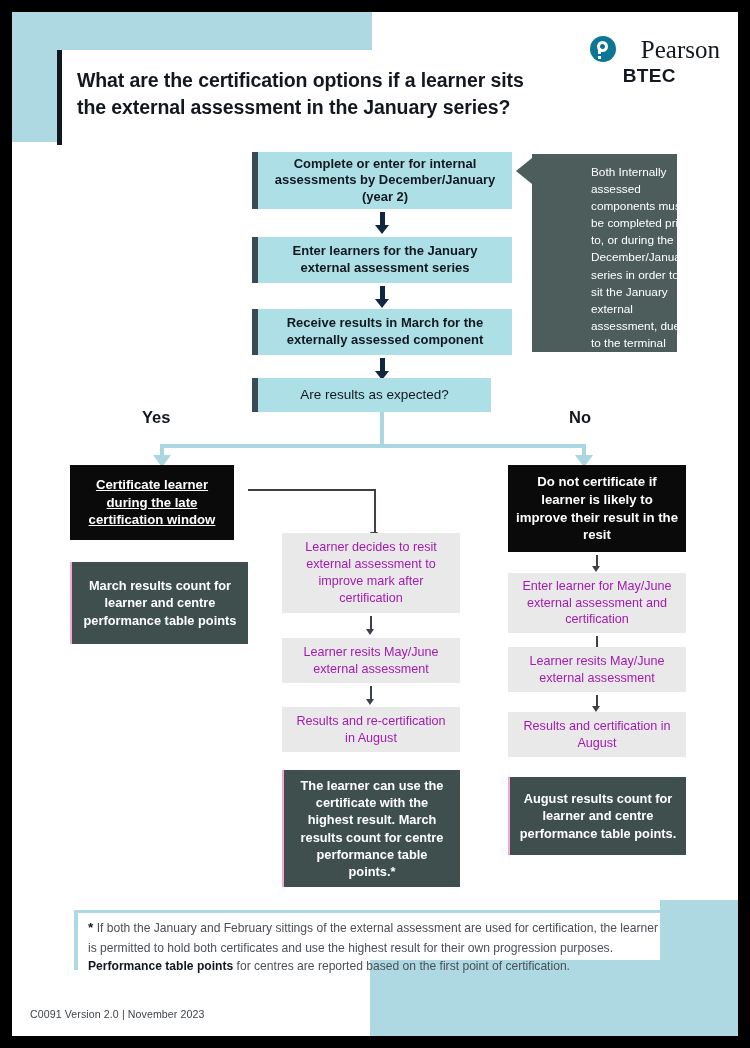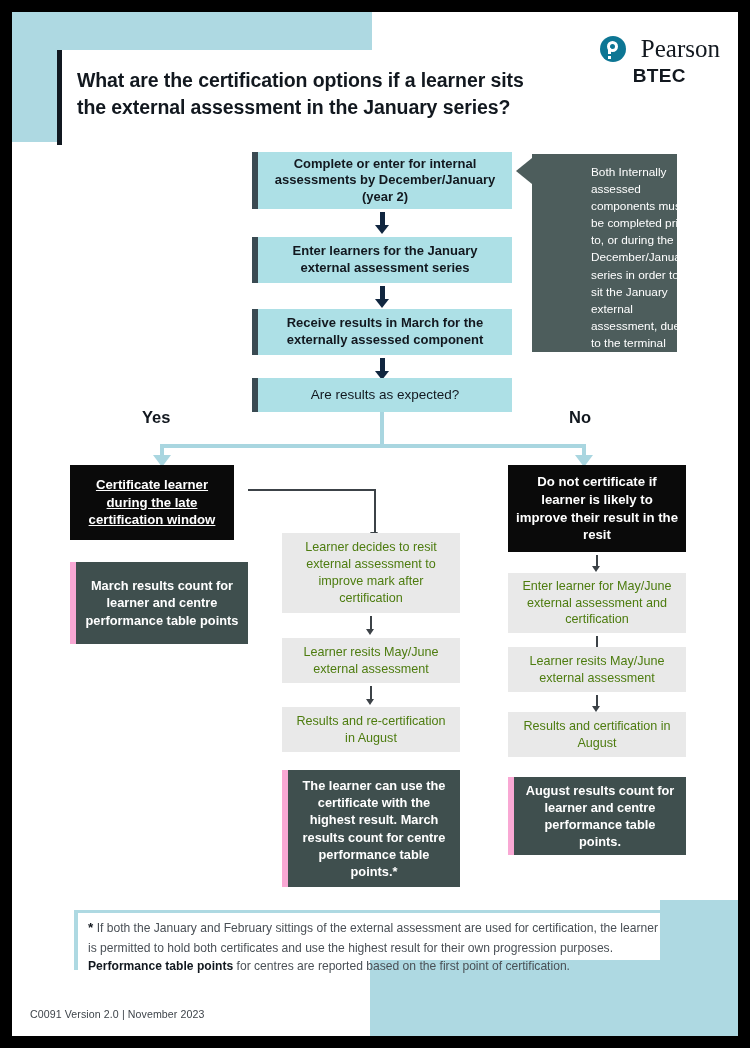--- a/index.html
+++ b/index.html
@@ -53,21 +53,21 @@
 
   
   .title{
     position:absolute;left:65px;top:55px;width:480px;
     font-size:19.5px;font-weight:bold;line-height:1.38;color:#12181f;
     letter-spacing:-0.1px;
   }
   .logo{
     position:absolute;right:18px;top:24px;text-align:left;
   }
-  .logo-row{display:flex;align-items:flex-start;gap:15px;}
+  .logo-row{display:flex;align-items:center;gap:25px;}
   .logo-mark{
     width:26px;height:26px;border-radius:50%;
     background:#0d7694;position:relative;flex:none;
   }
   .logo-mark .p-shape{
     position:absolute;left:7px;top:4.5px;width:11px;height:11px;
     border:3px solid #ffffff;border-radius:50%;box-sizing:border-box;
   }
   .logo-mark .p-stem{
     position:absolute;left:8px;top:12px;width:3px;height:6px;background:#ffffff;
@@ -111,27 +111,27 @@
     border-bottom:13px solid transparent;
     border-right:16px solid #4d5d5c;
   }
 
   .box-black{
     background:#0a0a0a;color:#ffffff;
     font-size:13.2px;font-weight:bold;line-height:1.33;padding:6px 8px;
   }
 
   .box-light{
-    background:#e9e9e9;color:#4d7c0f;
+    background:#e9e9e9;color:#a21caf;
     font-size:12.6px;font-weight:normal;line-height:1.34;padding:6px 10px;
   }
 
   .box-slate{
     background:#3f4f4e;color:#ffffff;
-    border-left:6px solid #f9a8d4;
+    border-left:2px solid #f9a8d4;
     font-size:12.8px;font-weight:bold;line-height:1.34;padding:7px 9px;
   }
 
   
   .v-arrow{position:absolute;width:14px;}
   .v-arrow .stem{position:absolute;left:5px;top:0;width:5px;background:#11263f;}
   .v-arrow .head{
     position:absolute;left:0;width:0;height:0;
     border-left:7px solid transparent;border-right:7px solid transparent;
     border-top:9px solid #11263f;
@@ -212,21 +212,21 @@
 
   <div class="box box-blue" style="left:240px;top:297px;width:260px;height:46px;">
     <span>Receive results in March for the externally assessed component</span>
   </div>
 
   <div class="v-arrow" style="left:363px;top:346px;height:22px;">
     <div class="stem" style="height:14px;"></div>
       <div class="head" style="top:13px;"></div>
   </div>
 
-  <div class="box box-blue plain" style="left:240px;top:366px;width:260px;height:34px;">
+  <div class="box box-blue plain" style="left:240px;top:366px;width:239px;height:34px;">
     <span>Are results as expected?</span>
   </div>
 
   <div class="note-arrow" style="left:504px;top:146px;"></div>
   <div class="box box-gray-note" style="left:520px;top:142px;width:145px;height:198px;">
     <span>Both Internally assessed components must be completed prior to, or during the December/January series in order to sit the January external assessment, due to the terminal assessment rule.</span>
   </div>
 
   <div class="blue-line" style="left:368px;top:400px;width:4px;height:36px;"></div>
   <div class="blue-line" style="left:148px;top:432px;width:426px;height:4px;"></div>

